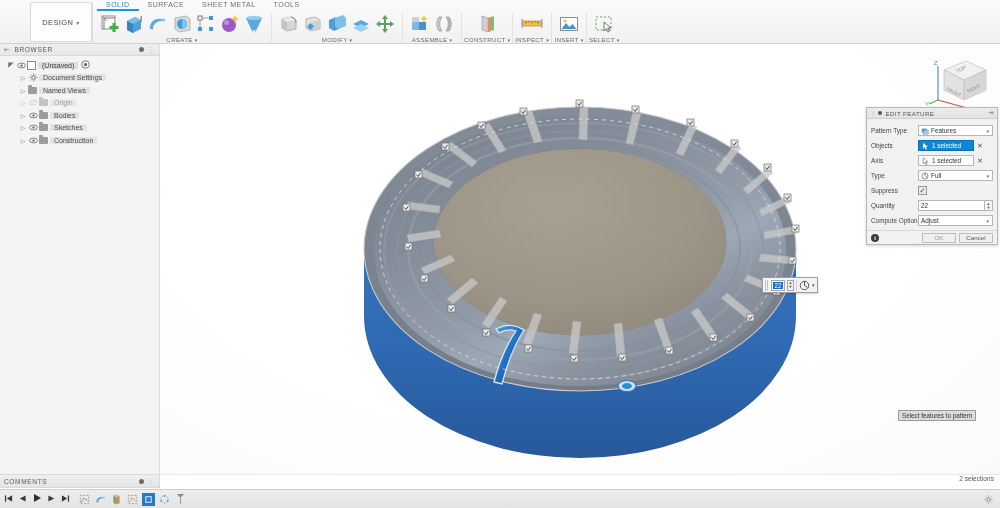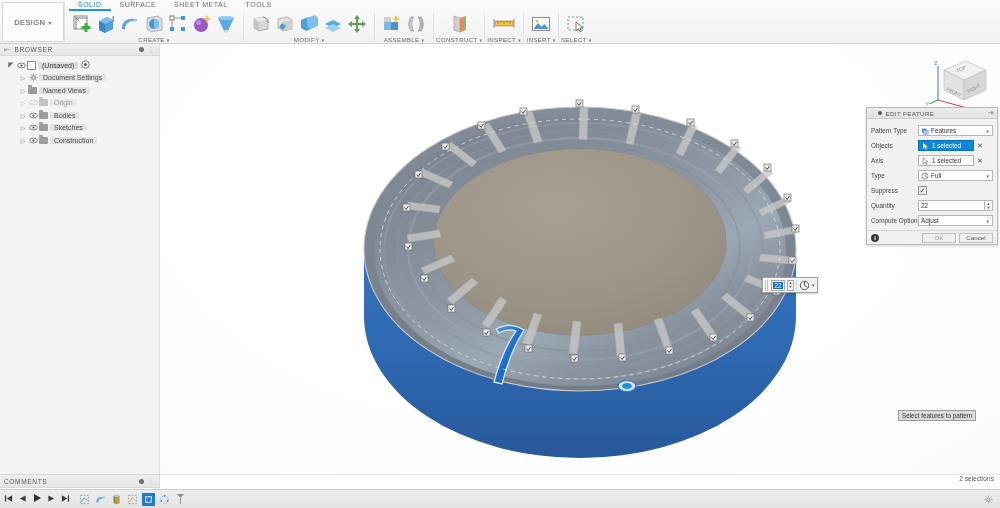--- a/index.html
+++ b/index.html
@@ -11,21 +11,21 @@
     overflow: hidden;
     -webkit-font-smoothing: antialiased;
   }
   #app { position: relative; width: 1000px; height: 508px; background:#fff; }
 
   
   #ribbon {
     position:absolute; left:0; top:0; width:1000px; height:44px;
     background: linear-gradient(#fbfbfb,#f1f1f1);
     border-bottom:1px solid #d2d2d2;
-    display:flex; align-items:flex-start;
+    display:flex; align-items:flex-start;padding-left:28px;
   }
   .design-btn {
     width:62px; height:40px; margin:2px 0 0 2px;
     background:#fdfdfd; border:1px solid #d8d8d8; border-radius:2px;
     display:flex; align-items:center; justify-content:center;
     font-size:7.5px; color:#4a4a4a; letter-spacing:.4px;
   }
   .design-btn .caret { margin-left:3px; font-size:6px; color:#777; }
   .rib-sep { width:1px; height:40px; background:#e0e0e0; margin-top:2px; }
 

